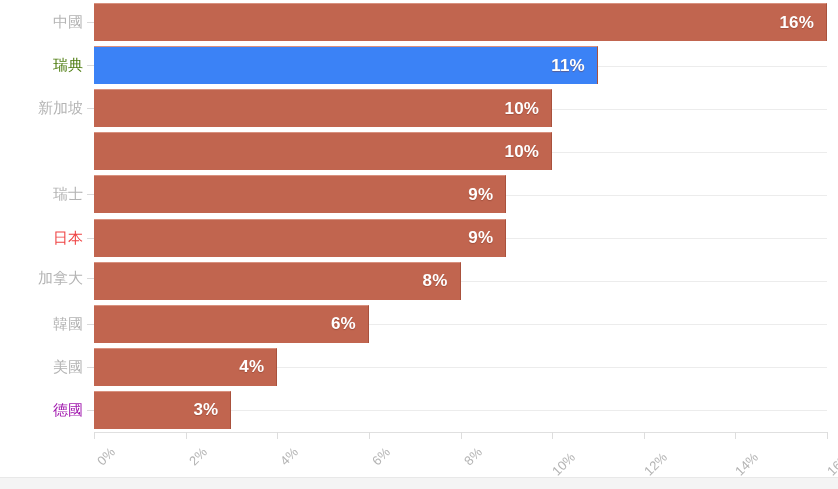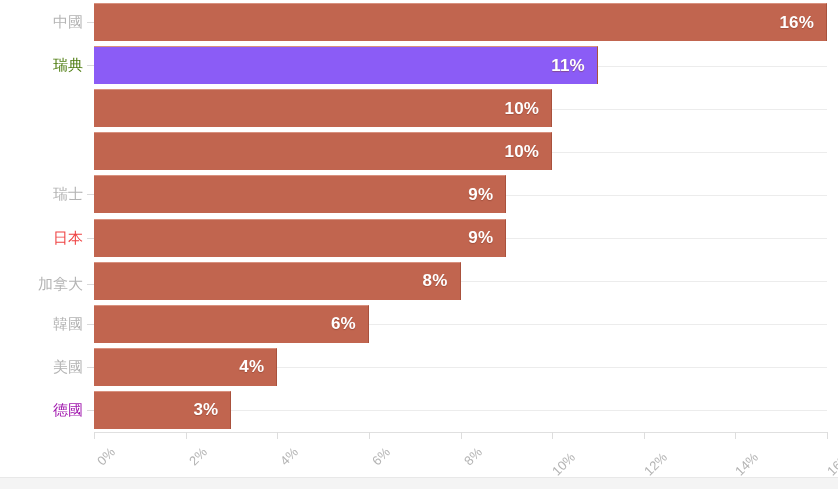--- a/index.html
+++ b/index.html
@@ -171,29 +171,33 @@
 
   <div id="y-axis">
       <div class="y-tick" style="top: 0px; height: 43.1px;">
         <span class="y-tick-label" style="color: rgb(180, 180, 180);">中國</span>
         <span class="y-tick-mark"></span>
       </div>
       <div class="y-tick" style="top: 43.1px; height: 43.1px;">
         <span class="y-tick-label" style="color: #4d7c0f;">瑞典</span>
         <span class="y-tick-mark"></span>
       </div>
+      <div class="y-tick" style="top: 86.2px; height: 43.1px;">
+        <span class="y-tick-label" style="color: rgb(180, 180, 180);">新加坡</span>
+        <span class="y-tick-mark"></span>
+      </div>
       <div class="y-tick" style="top: 172.4px; height: 43.1px;">
         <span class="y-tick-label" style="color: rgb(180, 180, 180);">瑞士</span>
         <span class="y-tick-mark"></span>
       </div>
       <div class="y-tick" style="top: 215.5px; height: 43.1px;">
         <span class="y-tick-label" style="color: #ef4444;">日本</span>
         <span class="y-tick-mark"></span>
       </div>
-      <div class="y-tick" style="top: 262px; height: 43.1px;">
+      <div class="y-tick" style="top: 256px; height: 43.1px;">
         <span class="y-tick-label" style="color: rgb(180, 180, 180);">加拿大</span>
         <span class="y-tick-mark"></span>
       </div>
       <div class="y-tick" style="top: 301.7px; height: 43.1px;">
         <span class="y-tick-label" style="color: rgb(180, 180, 180);">韓國</span>
         <span class="y-tick-mark"></span>
       </div>
       <div class="y-tick" style="top: 344.8px; height: 43.1px;">
         <span class="y-tick-label" style="color: rgb(180, 180, 180);">美國</span>
         <span class="y-tick-mark"></span>
@@ -222,21 +226,21 @@
       <div class="gridline-h" style="top: 280.15px;"></div>
       <div class="gridline-h" style="top: 323.25px;"></div>
       <div class="gridline-h" style="top: 366.35px;"></div>
       <div class="gridline-h" style="top: 409.45px;"></div>
       <div class="bar-row" style="top: 0px; height: 43.1px;">
         <div class="bar" style="width: 733px; background: rgb(193, 101, 79);">
           <span class="bar-value" style="color: rgb(255, 255, 255);">16%</span>
         </div>
       </div>
       <div class="bar-row" style="top: 43.1px; height: 43.1px;">
-        <div class="bar" style="width: 503.938px; background: #8b5cf6;">
+        <div class="bar" style="width: 503.938px; background: #3b82f6;">
           <span class="bar-value" style="color: rgb(255, 255, 255);">11%</span>
         </div>
       </div>
       <div class="bar-row" style="top: 86.2px; height: 43.1px;">
         <div class="bar" style="width: 458.125px; background: rgb(193, 101, 79);">
           <span class="bar-value" style="color: rgb(255, 255, 255);">10%</span>
         </div>
       </div>
       <div class="bar-row" style="top: 129.3px; height: 43.1px;">
         <div class="bar" style="width: 458.125px; background: rgb(193, 101, 79);">

